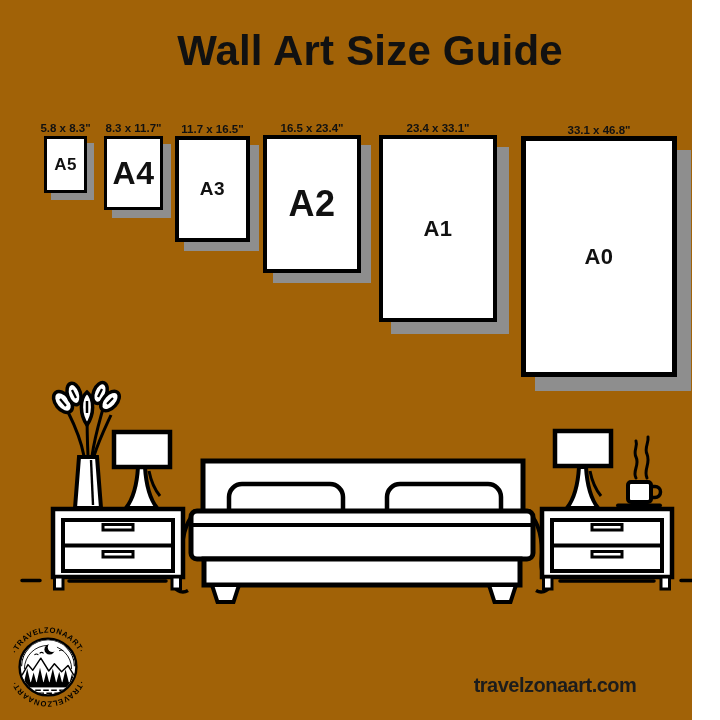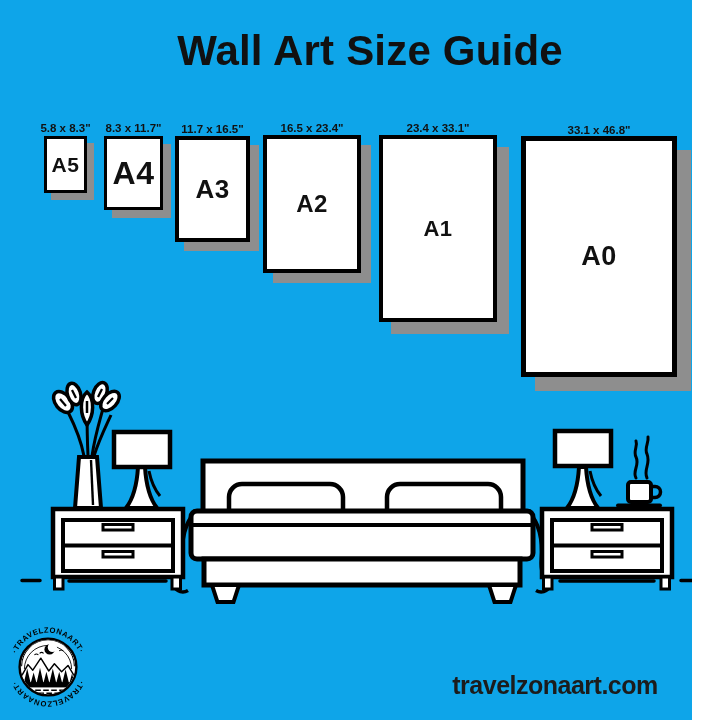--- a/index.html
+++ b/index.html
@@ -1,17 +1,17 @@
 <!DOCTYPE html>
 <html><head>
 <meta charset="utf-8">
 <style>
   html,body { margin:0; padding:0; background:#fff; }
   .canvas {
-    position:relative; width:692px; height:720px; background:#0ea5e9;
+    position:relative; width:692px; height:720px; background:#a16207;
     font-family:"Liberation Sans", sans-serif; overflow:hidden;
   }
 
   
   .page-title {
     position:absolute; top:27px; left:10px; width:720px; text-align:center;
     font-size:42px; font-weight:700; color:#111; letter-spacing:0.2px;
   }
 
   
@@ -25,34 +25,34 @@
   }
   .size-code { font-weight:700; color:#111; letter-spacing:0.5px; }
 
   .p-a5 { left:44px;  top:136px; width:43px;  height:57px;  box-shadow:7px 7px 0 #8e8e8e; }
   .p-a4 { left:104px; top:136px; width:59px;  height:74px;  box-shadow:8px 8px 0 #8e8e8e; }
   .p-a3 { left:175px; top:136px; width:75px;  height:106px; border-width:4px; box-shadow:9px 9px 0 #8e8e8e; }
   .p-a2 { left:263px; top:135px; width:98px;  height:138px; border-width:4px; box-shadow:10px 10px 0 #8e8e8e; }
   .p-a1 { left:379px; top:135px; width:118px; height:187px; border-width:4px; box-shadow:12px 12px 0 #8e8e8e; }
   .p-a0 { left:521px; top:136px; width:156px; height:241px; border-width:5px; box-shadow:14px 14px 0 #8e8e8e; }
 
-  .code-a5{font-size:21px}.code-a4{font-size:32px}.code-a3{font-size:26px}
-  .code-a2{font-size:24px}.code-a1{font-size:22px}.code-a0{font-size:27px}
+  .code-a5{font-size:17px}.code-a4{font-size:32px}.code-a3{font-size:19px}
+  .code-a2{font-size:36px}.code-a1{font-size:22px}.code-a0{font-size:22px}
 
   
   .scene-svg { position:absolute; left:0; top:0; width:720px; height:720px; }
 
   
   .logo-svg { position:absolute; left:8px; top:627px; width:80px; height:80px; overflow:visible; }
   .ring-text { font-family:"Liberation Sans", sans-serif; font-size:9.5px; font-weight:700; letter-spacing:0.7px; fill:#000; }
 
   
   .footer-site {
     position:absolute; top:670px; left:400px; width:310px; text-align:center;
-    font-size:25px; line-height:31px; font-weight:700; color:#1c1c1c; letter-spacing:-0.5px;
+    font-size:20px; line-height:31px; font-weight:700; color:#1c1c1c; letter-spacing:-0.5px;
   }
 </style>
 </head>
 <body>
 
 <div class="canvas">
 
   <div class="page-title">Wall Art Size Guide</div>
 
   <div class="paper p-a5">

